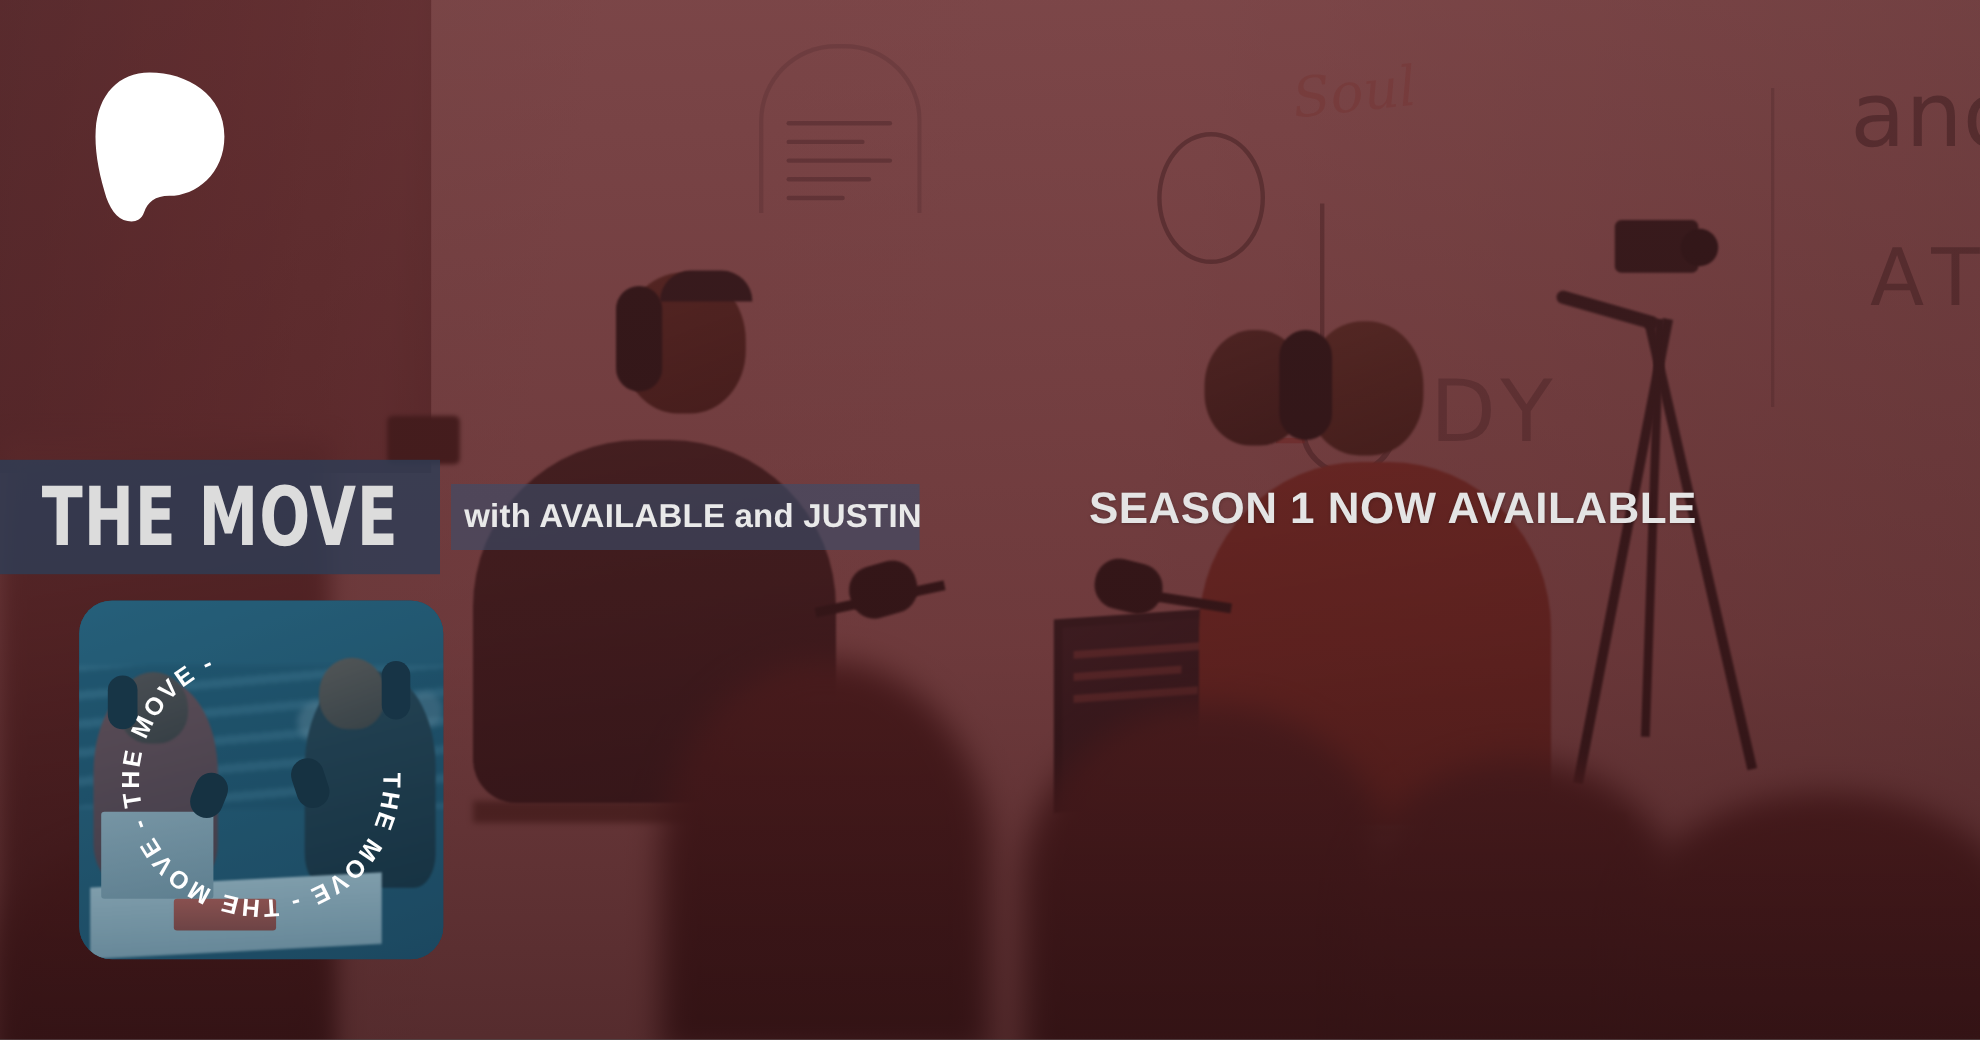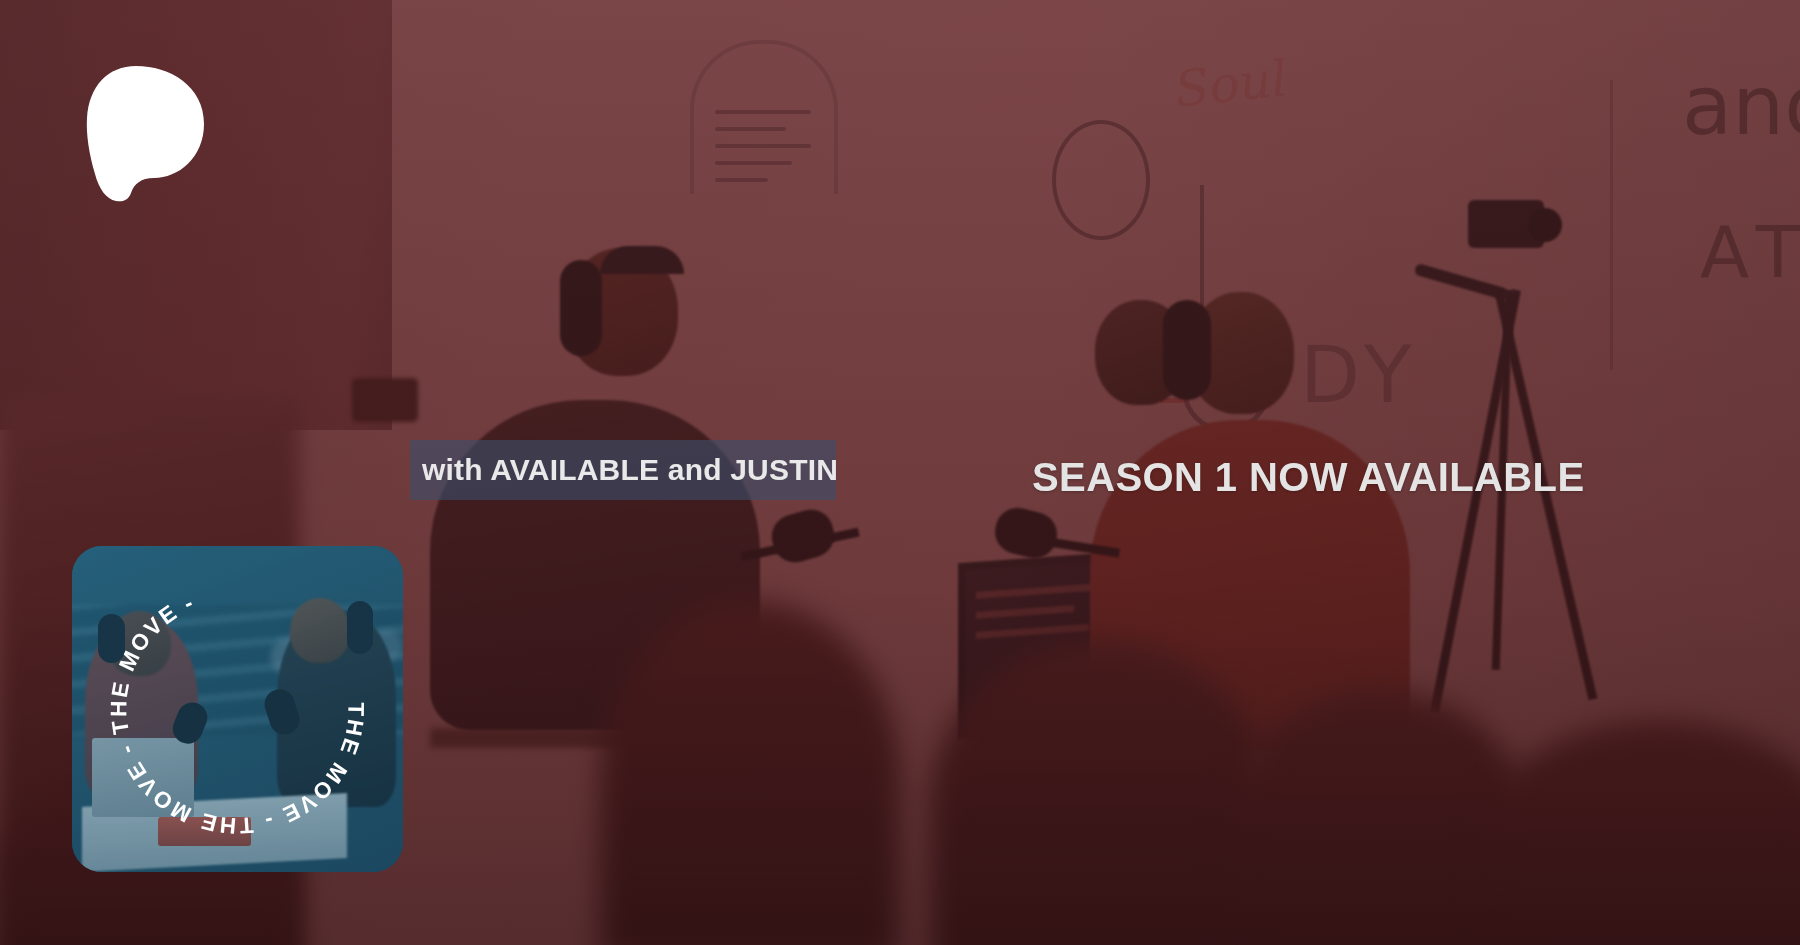--- a/index.html
+++ b/index.html
@@ -321,22 +321,21 @@
     letter-spacing: .2px;
     white-space: nowrap;
   }
 
   .headline-right {
     position: absolute;
     left: 990px;
     top: 440px;
     height: 60px;
     display: flex;
-    align-items: flex-end;
-    margin-left: 42px;
+    align-items: flex-start;
   }
   .headline-right .band-text {
     color: #e4e4e4;
     font-family: "Liberation Sans", sans-serif;
     font-weight: 700;
     font-size: 40px;
     letter-spacing: .4px;
     white-space: nowrap;
     text-shadow: 0 1px 3px rgba(0,0,0,.25);
   }
@@ -573,20 +572,23 @@
                C 92 4, 126 24, 126 62
                C 126 96, 100 116, 76 116
                C 63 116, 56 122, 53 131
                C 50 139, 44 140, 38 139
                C 28 137, 21 127, 17 112
                C 11 92, 8 72, 9 56
                C 11 24, 30 4, 58 4 Z" fill="#ffffff"></path>
     </svg>
   </div>
 
+  <div class="band band-primary">
+    <span class="band-text">THE MOVE</span>
+  </div>
 
   <div class="band band-secondary">
     <span class="band-text">with AVAILABLE and JUSTIN</span>
   </div>
 
   <div class="headline-right">
     <span class="band-text">SEASON 1 NOW AVAILABLE</span>
   </div>
 
   <div class="avatar-card">

